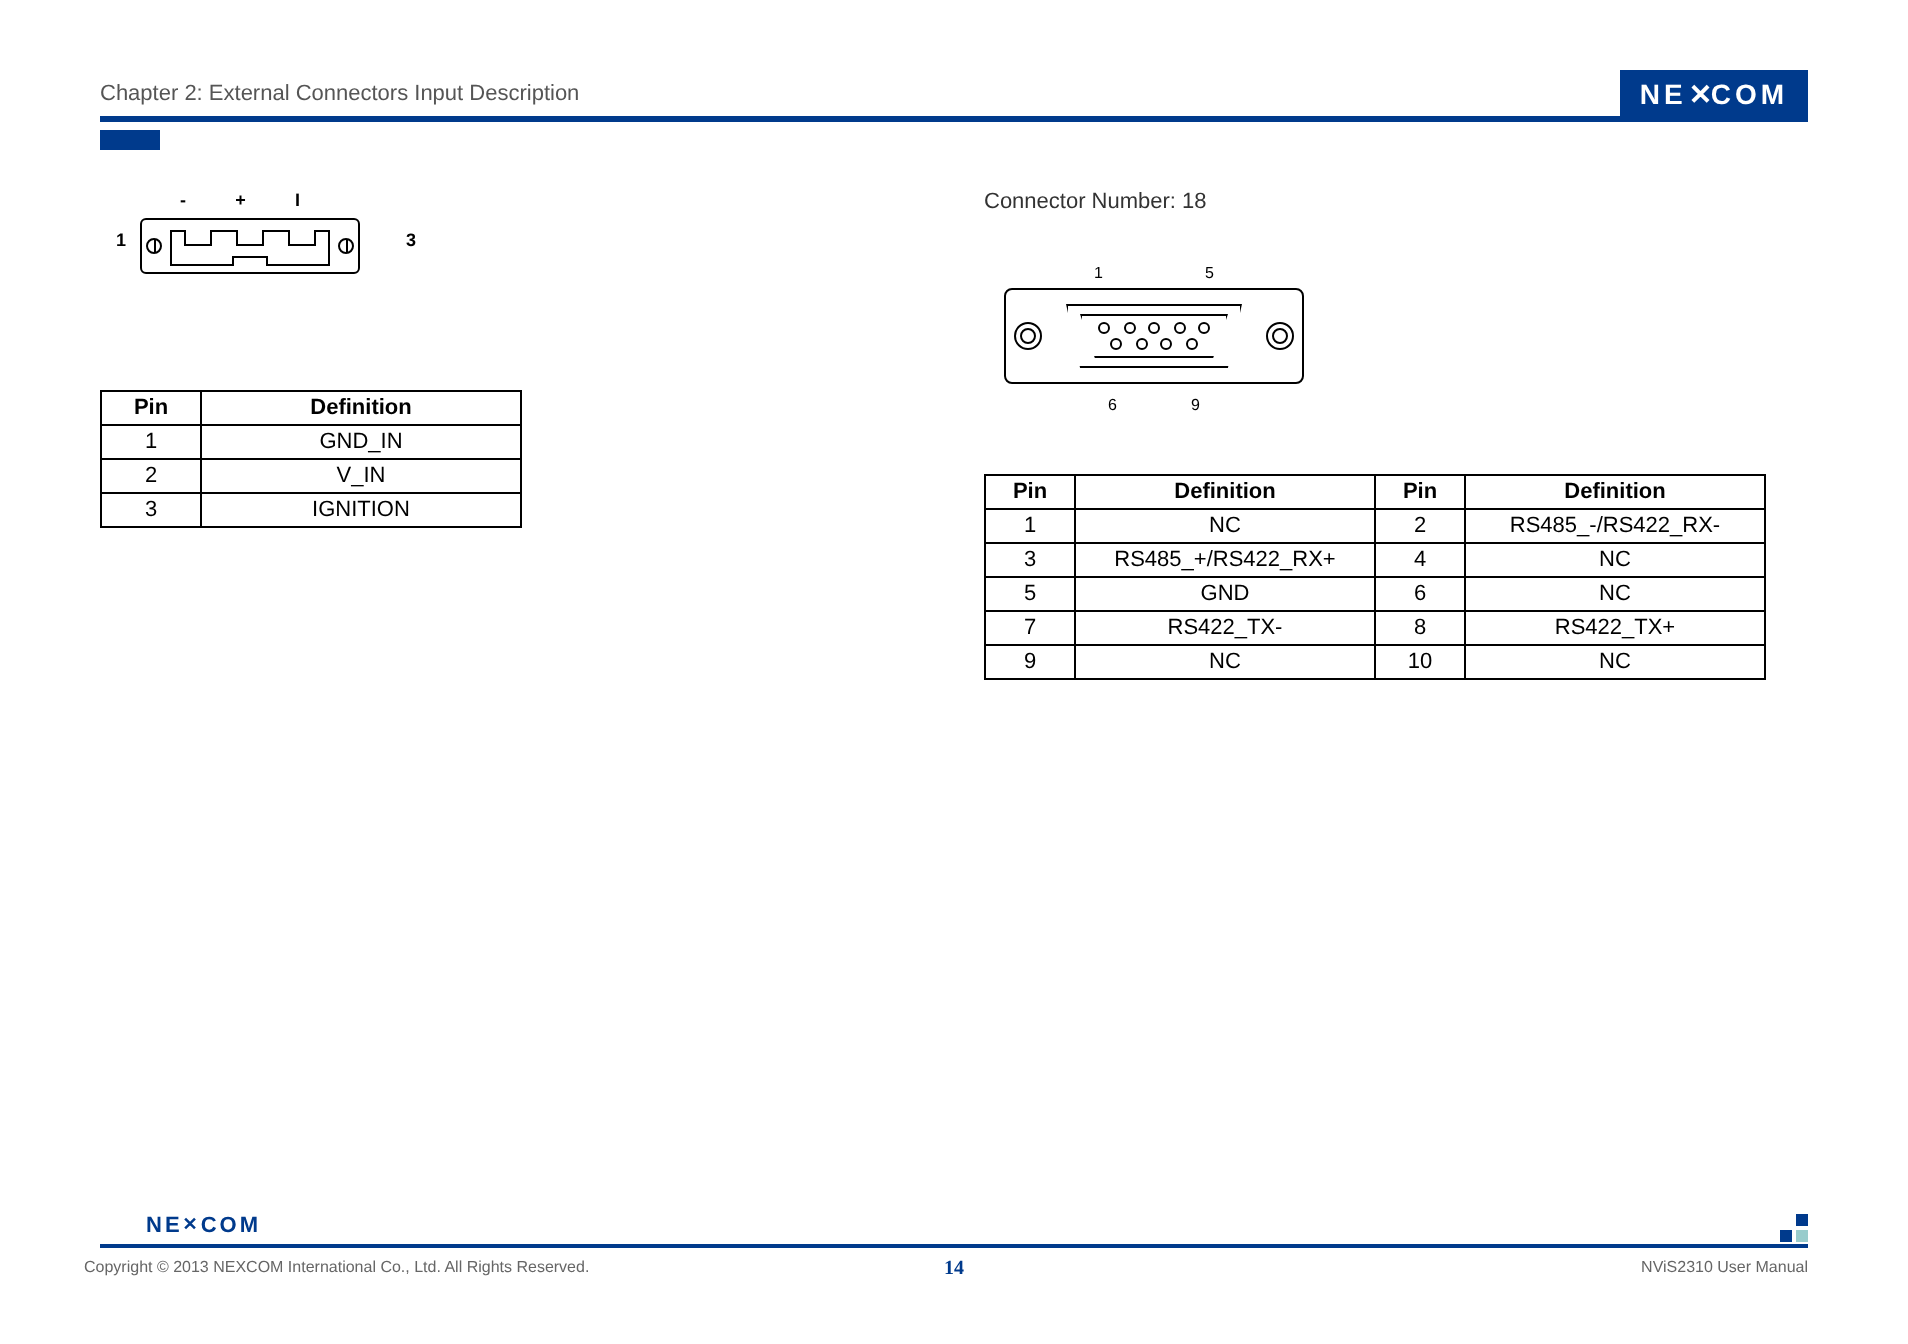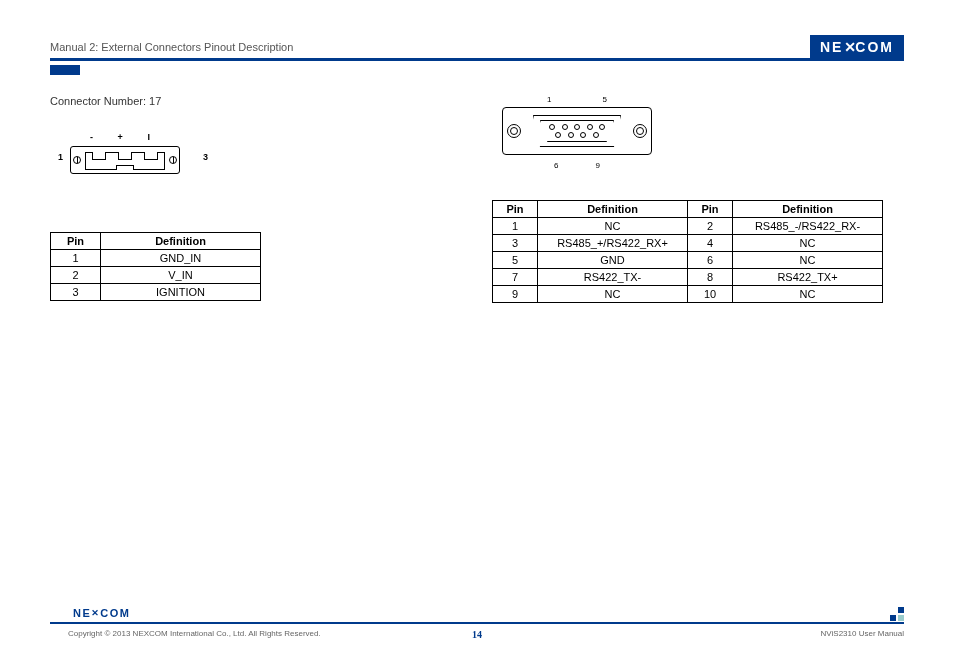--- a/index.html
+++ b/index.html
@@ -269,21 +269,21 @@
     width: 14px;
     height: 14px;
   }
   .footer-mark .sq { position:absolute; width:6px; height:6px; background:#003a8c;}
   .footer-mark .a{top:0;right:0;}
   .footer-mark .b{bottom:0;left:0;}
   .footer-mark .c{bottom:0;right:0;background:#9cc;}
   .footer-text {
     position: absolute;
     bottom: 34px;
-    left: 68px;
+    left: 42px;
     right: 50px;
     display: flex;
     justify-content: space-between;
     font-size: 8px;
     color: #666;
   }
   .page-num {
     position: absolute;
     bottom: 32px;
     left: 0; right: 0;
@@ -291,34 +291,33 @@
     font-size: 10px;
     font-weight: bold;
     color: #003a8c;
     font-family: Liberation Serif, serif;
   }
 </style>
 </head>
 <body>
 
 <div class="header">
-  <div class="chapter-title">Manual 2: External Connectors Pinout Description</div>
+  <div class="chapter-title">Chapter 2: External Connectors Input Description</div>
   <div class="logo-box">
     <span>NE</span>
       <span class="logo-x">✕</span>
       <span>COM</span>
   </div>
 </div>
 <div class="header-rule"></div>
 <div class="header-mark"></div>
 
 <div class="content">
 
   <div class="col">
-    <div class="conn-num">Connector Number: 17</div>
 
     <div class="pwr-diagram">
       <div class="pwr-labels-top">
         <span>-</span>
         <span>+</span>
         <span>I</span>
       </div>
       <div class="pwr-body">
         <div class="pwr-screw l"></div>
         <div class="pwr-screw r"></div>
@@ -353,20 +352,21 @@
           </tr>
         <tr>
             <td>3</td>
             <td>IGNITION</td>
           </tr>
       </tbody>
     </table>
   </div>
 
   <div class="col">
+    <div class="conn-num">Connector Number: 18</div>
 
     <div class="db9-diagram">
       <div class="db9-top-labels">
         <span>1</span>
         <span>5</span>
       </div>
       <div class="db9-plate">
         <div class="db9-screw l"></div>
         <div class="db9-screw r"></div>
         <div class="db9-shell">

